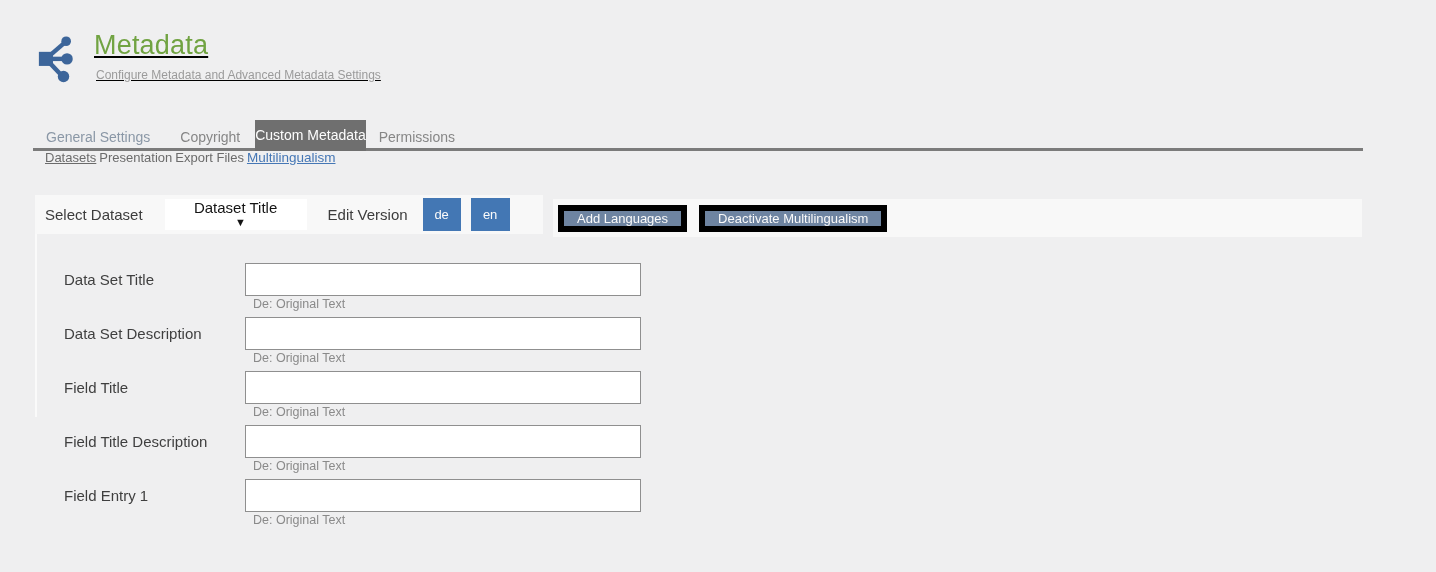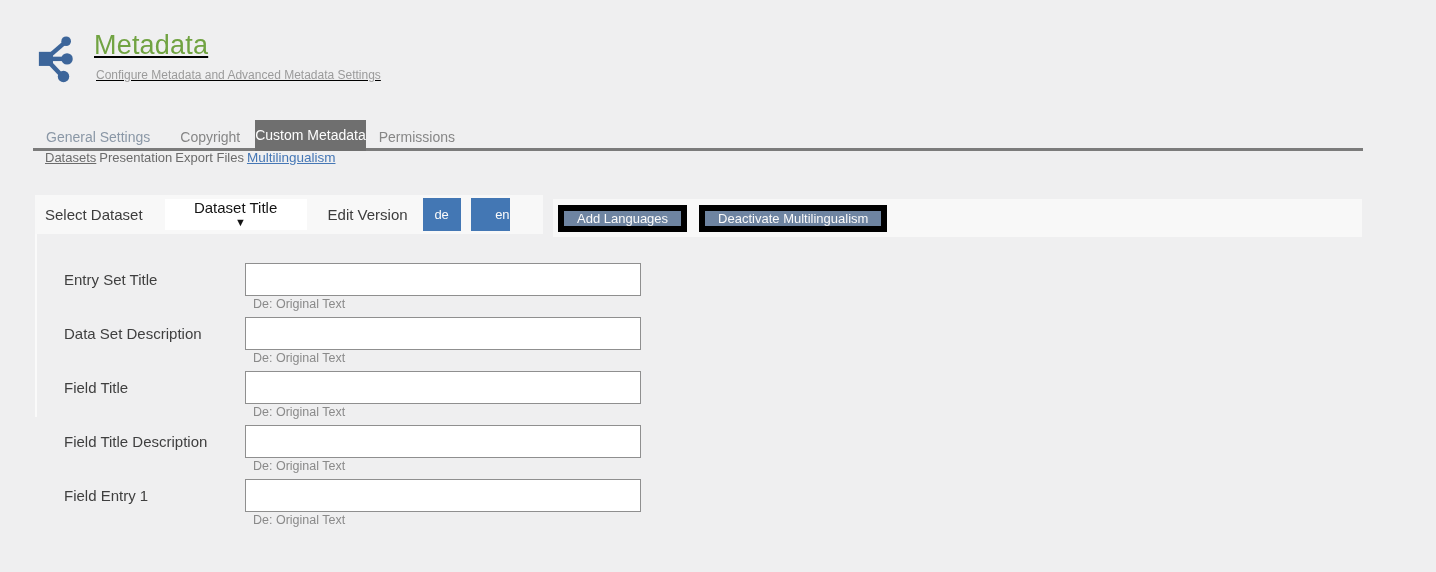--- a/index.html
+++ b/index.html
@@ -35,21 +35,21 @@
   
   .toolbar-a { position:absolute; left:35px; top:195px; width:508px; height:39px; background:#f8f8f8; display:flex; align-items:center; }
   .toolbar-b { position:absolute; left:553px; top:199px; width:809px; height:38px; background:#f8f8f8; display:flex; align-items:center; }
   .toolbar-label { font-size:15px; color:#3c3c3c; white-space:nowrap; }
   .lbl-select { margin-left:10px; }
   .lbl-edit { margin-left:21px; }
   .dropdown { margin-left:22px; width:142px; height:31px; background:#ffffff; display:flex; align-items:center; padding:0 10px; cursor:pointer;flex-direction:column; }
   .dropdown-value { font-size:15px; color:#141414; white-space:nowrap; }
   .dropdown-caret { margin-left:10px; font-size:11px; color:#141414; }
   .lang-btn { margin-left:15px; width:38px; height:33px; background:#4377b4; border:none; color:#fbfbfb; font-size:13px; font-family:inherit; cursor:pointer; }
-  .lang-btn + .lang-btn { margin-left:10px; width:39px;text-align:right; }
+  .lang-btn + .lang-btn { margin-left:10px; width:39px; }
   .action-btn { height:27px; padding:0 13px; background:#6e84a1; border:6px solid #000000; color:#fafafa; font-size:13px; font-family:inherit; cursor:pointer; white-space:nowrap; }
   .btn-add { margin-left:5px; }
   .btn-deactivate { margin-left:12px; }
 
   
   .vline { position:absolute; left:35px; top:234px; width:2px; height:183px; background:#fafafa; }
 
   
   .form { position:absolute; left:37px; top:263px; width:660px; }
   .form-row { display:flex; margin-bottom:6px; }
@@ -112,21 +112,21 @@
   <div class="toolbar-b">
     <button class="action-btn btn-add">Add Languages</button>
     <button class="action-btn btn-deactivate">Deactivate Multilingualism</button>
   </div>
 
   <div class="vline"></div>
 
   <div class="form">
 
     <div class="form-row">
-      <div class="form-label">Entry Set Title</div>
+      <div class="form-label">Data Set Title</div>
       <div class="form-col">
         <input class="form-input" type="text" value="" style="">
         <div class="form-helper">De: Original Text</div>
       </div>
     </div>
 
     <div class="form-row">
       <div class="form-label">Data Set Description</div>
       <div class="form-col">
         <input class="form-input" type="text" value="" style="">

